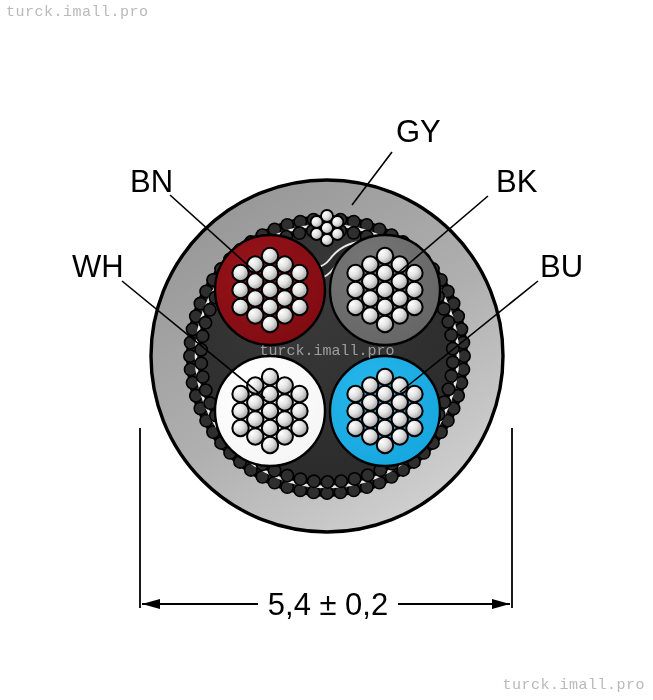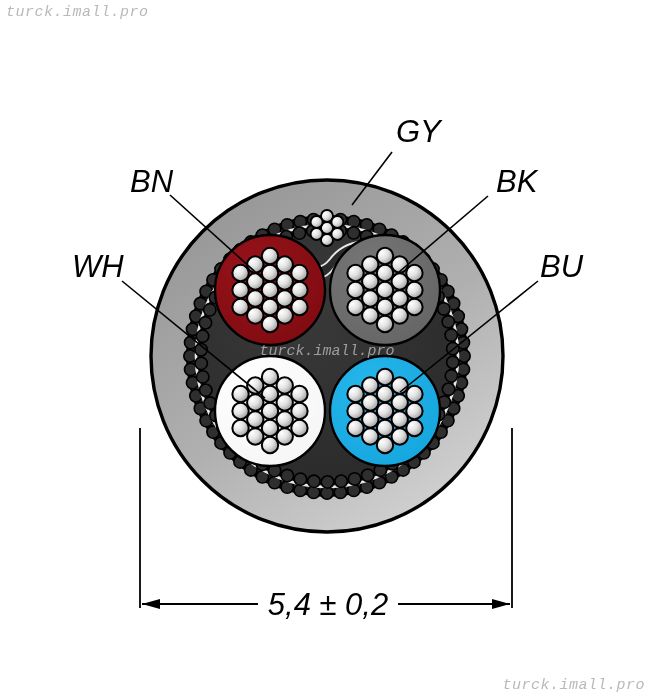--- a/index.html
+++ b/index.html
@@ -13,21 +13,20 @@
     height: 700px;
     position: relative;
     overflow: hidden;
     font-family: "Liberation Sans", sans-serif;
   }
   #stage {
     position: absolute;
     left: 0; top: 0;
     width: 653px;
     height: 700px;
-    font-style: italic;
   }
   .watermark {
     position: absolute;
     font-family: "Liberation Mono", monospace;
     font-size: 15px;
     letter-spacing: 0.5px;
     color: #b9b9b9;
     white-space: pre;
     user-select: none;
   }

